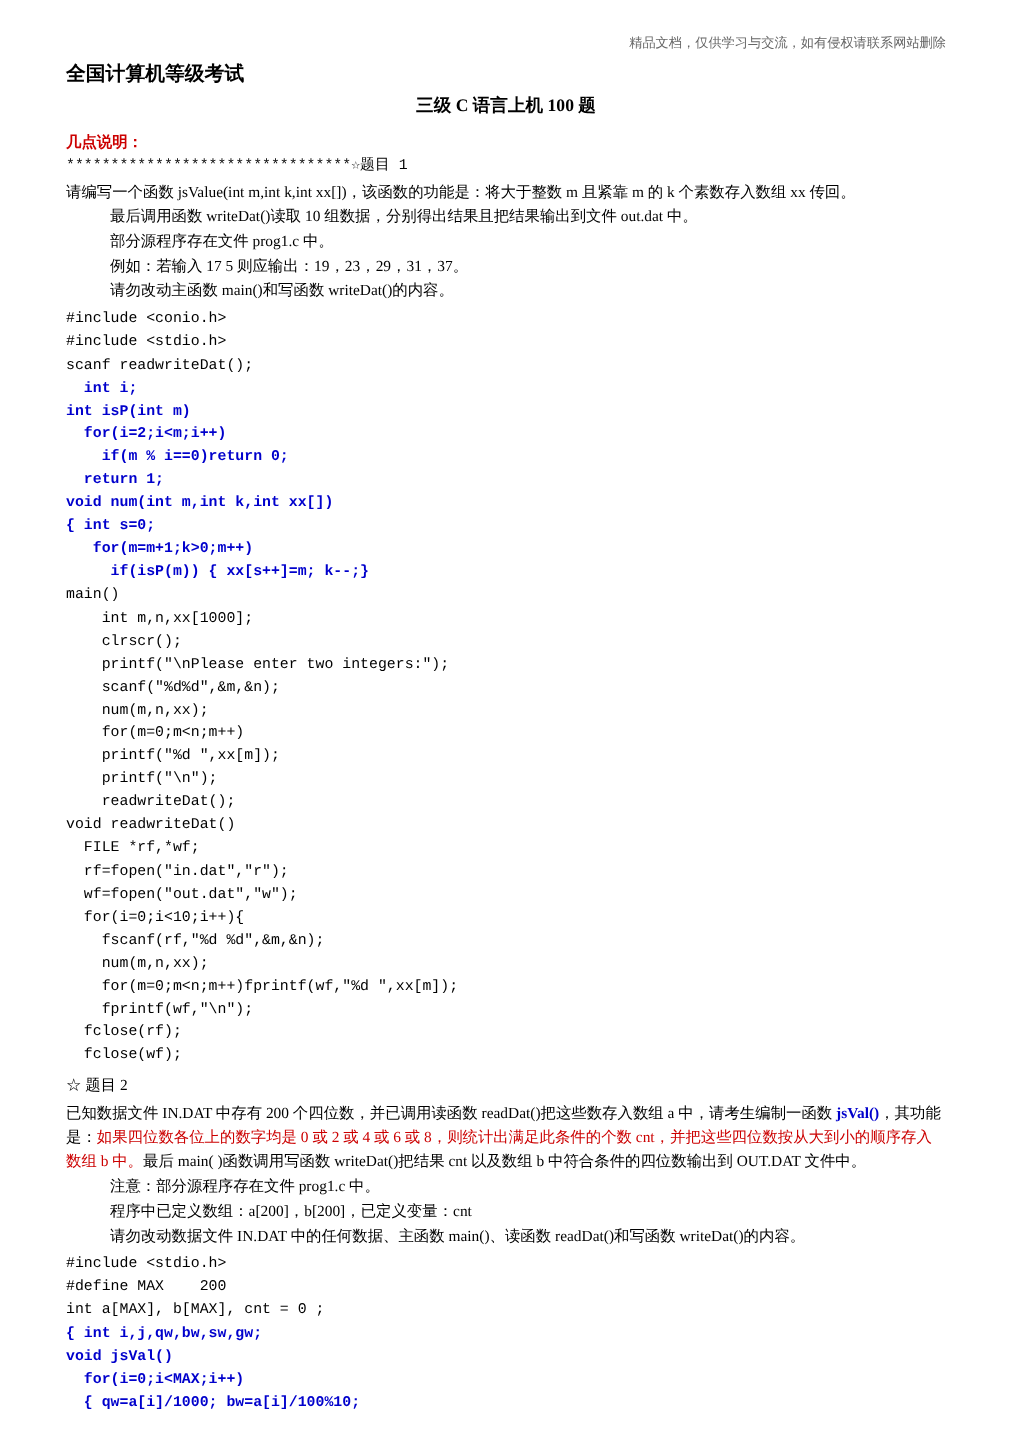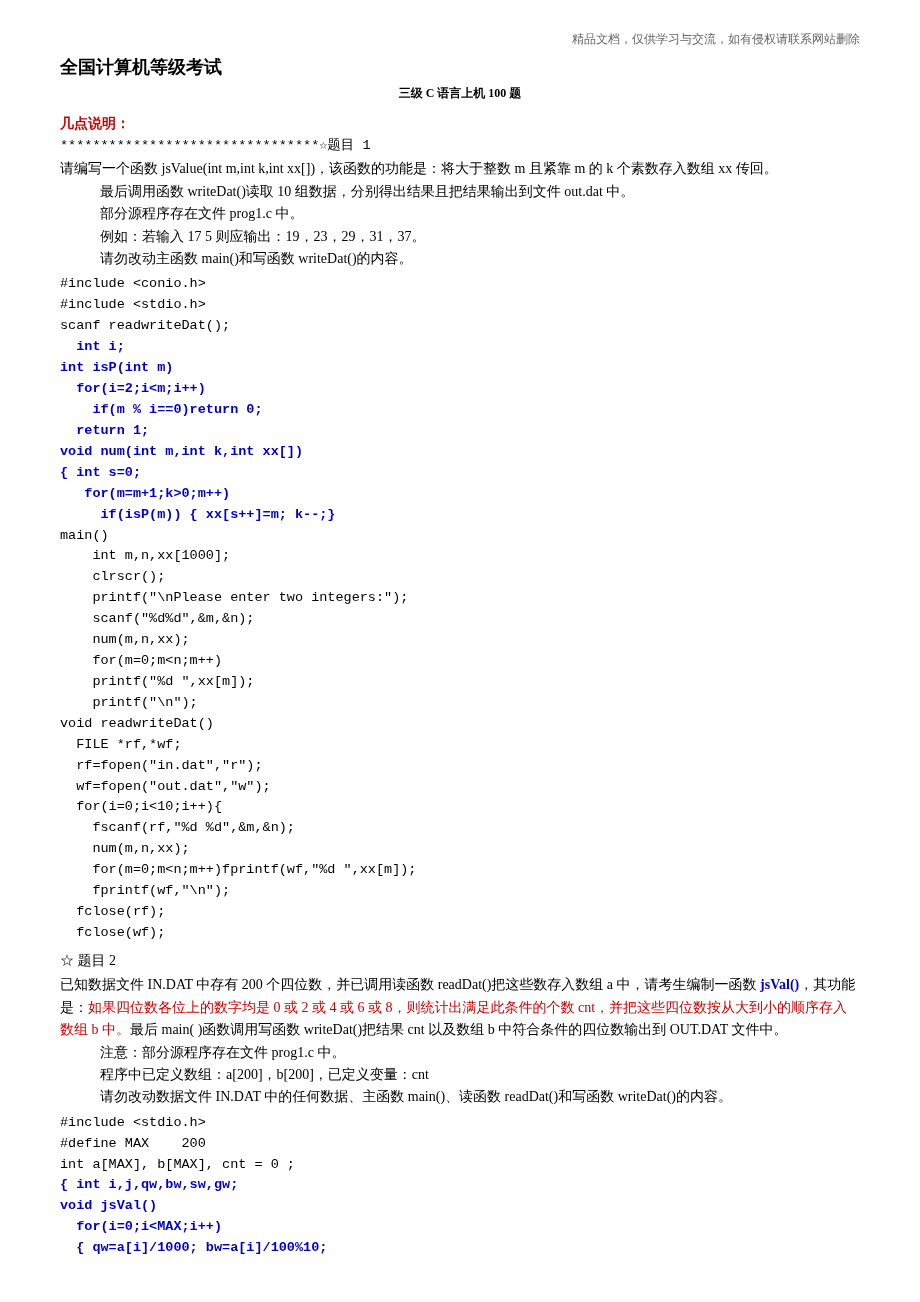--- a/index.html
+++ b/index.html
@@ -20,21 +20,21 @@
       margin-bottom: 4px;
     }
     .title-main {
       text-align: left;
       font-size: 18px;
       font-weight: bold;
       margin-bottom: 2px;
     }
     .title-sub {
       text-align: center;
-      font-size: 12px;
+      font-size: 16px;
       font-weight: bold;
       margin-bottom: 10px;
     }
     .red { color: #cc0000; }
     .red-bold { color: #cc0000; font-weight: bold; }
     .blue-bold { color: #0000cc; font-weight: bold; }
     .indent1 { margin-left: 40px; }
     .code-block {
       font-family: "Courier New", "SimSun", monospace;
       font-size: 13.5px;
@@ -73,20 +73,21 @@
   <div class="blue-bold">&nbsp;&nbsp;&nbsp;&nbsp; if(isP(m)) { xx[s++]=m; k--;}</div>
   <div>main()</div>
   <div>&nbsp;&nbsp;&nbsp; int m,n,xx[1000];</div>
   <div>&nbsp;&nbsp;&nbsp; clrscr();</div>
   <div>&nbsp;&nbsp;&nbsp; printf("\nPlease enter two integers:");</div>
   <div>&nbsp;&nbsp;&nbsp; scanf("%d%d",&amp;m,&amp;n);</div>
   <div>&nbsp;&nbsp;&nbsp; num(m,n,xx);</div>
   <div>&nbsp;&nbsp;&nbsp; for(m=0;m&lt;n;m++)</div>
   <div>&nbsp;&nbsp;&nbsp; printf("%d ",xx[m]);</div>
   <div>&nbsp;&nbsp;&nbsp; printf("\n");</div>
+  <div>&nbsp;&nbsp;&nbsp; readwriteDat();</div>
   <div>void readwriteDat()</div>
   <div>&nbsp; FILE *rf,*wf;</div>
   <div>&nbsp; rf=fopen("in.dat","r");</div>
   <div>&nbsp; wf=fopen("out.dat","w");</div>
   <div>&nbsp; for(i=0;i&lt;10;i++){</div>
   <div>&nbsp;&nbsp;&nbsp; fscanf(rf,"%d %d",&amp;m,&amp;n);</div>
   <div>&nbsp;&nbsp;&nbsp; num(m,n,xx);</div>
   <div>&nbsp;&nbsp;&nbsp; for(m=0;m&lt;n;m++)fprintf(wf,"%d ",xx[m]);</div>
   <div>&nbsp;&nbsp;&nbsp; fprintf(wf,"\n");</div>
   <div>&nbsp; fclose(rf);</div>

